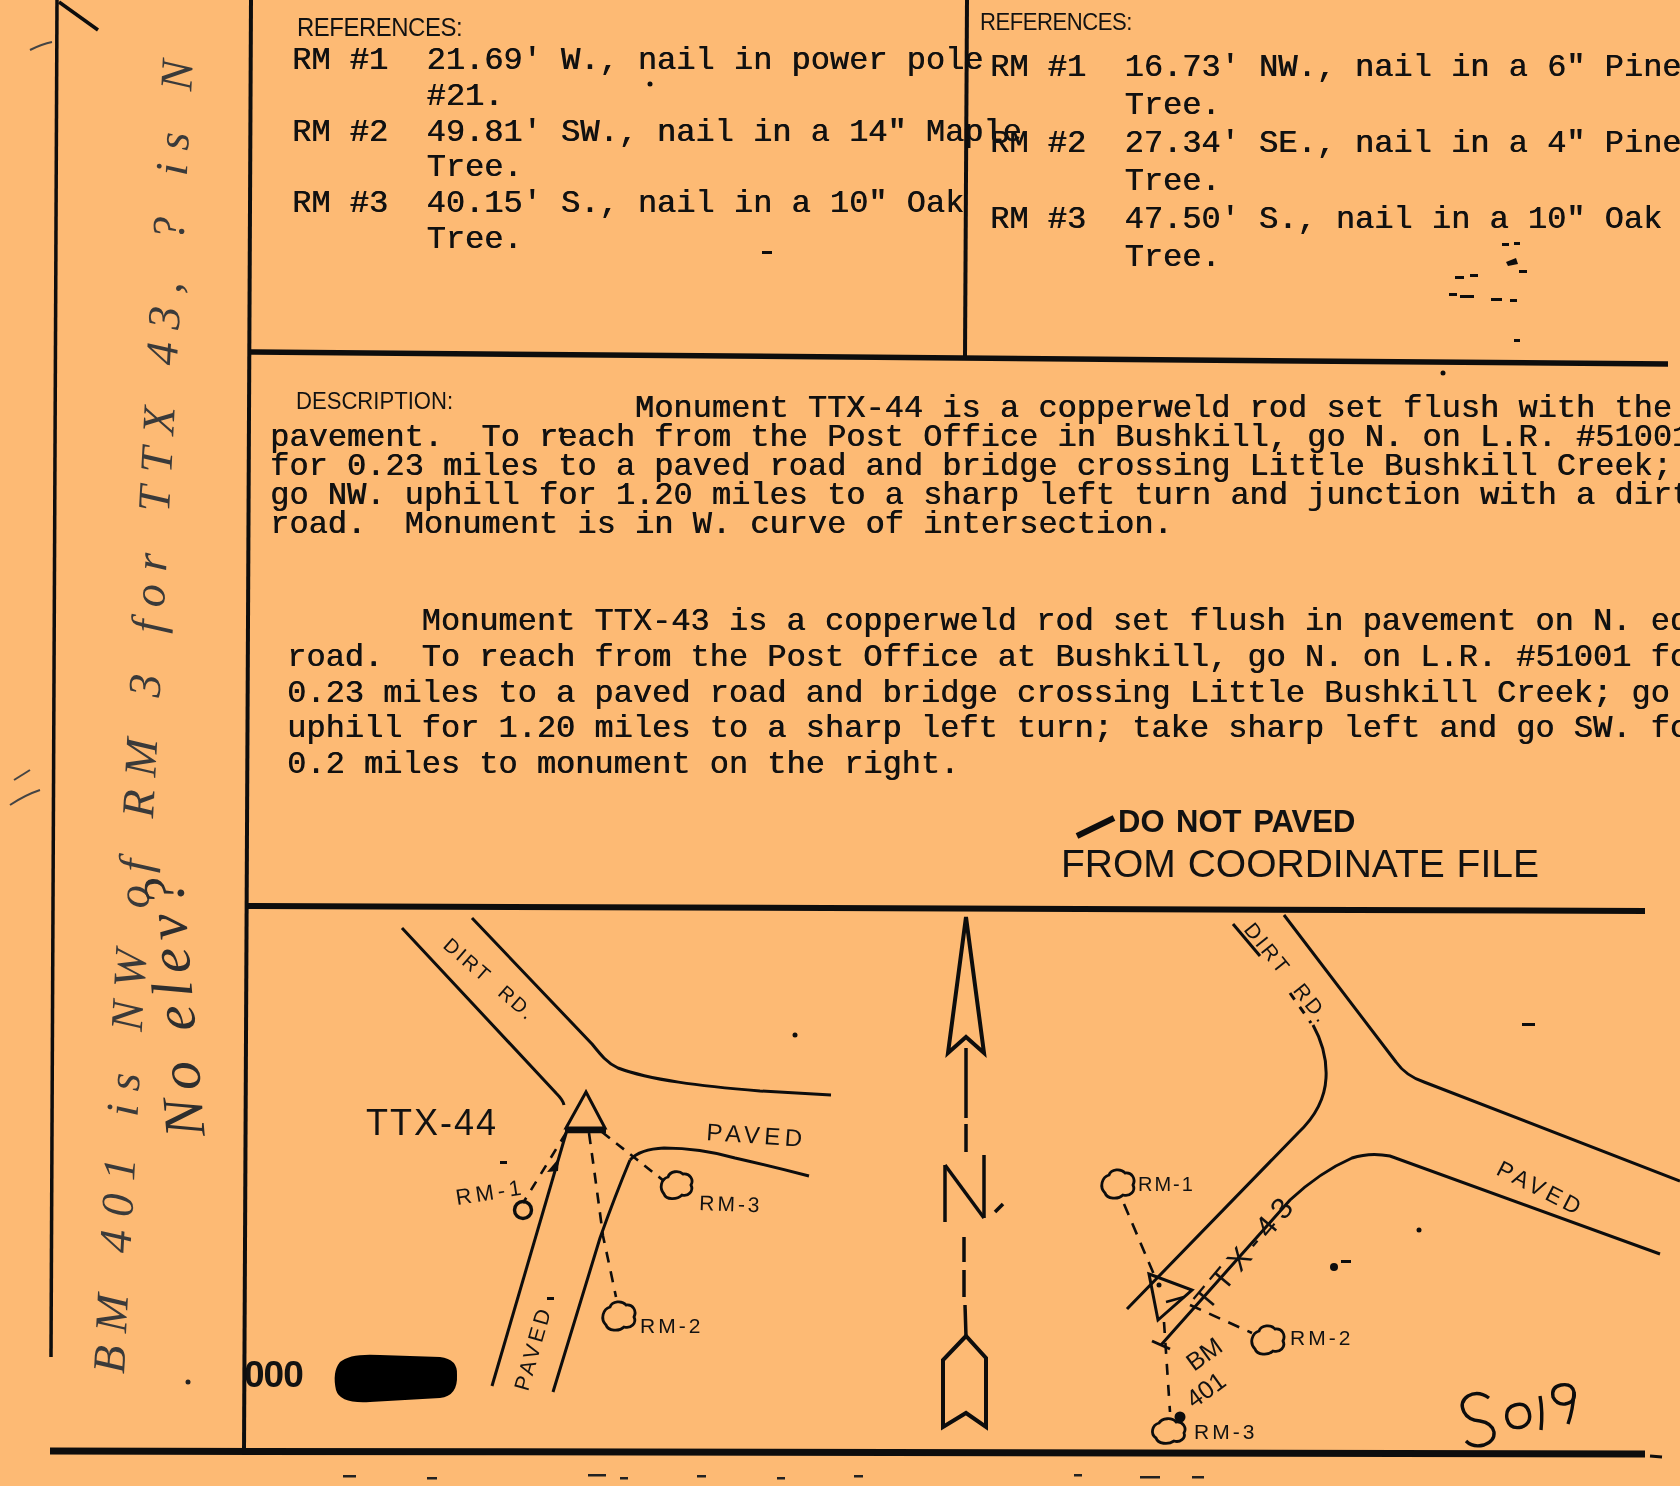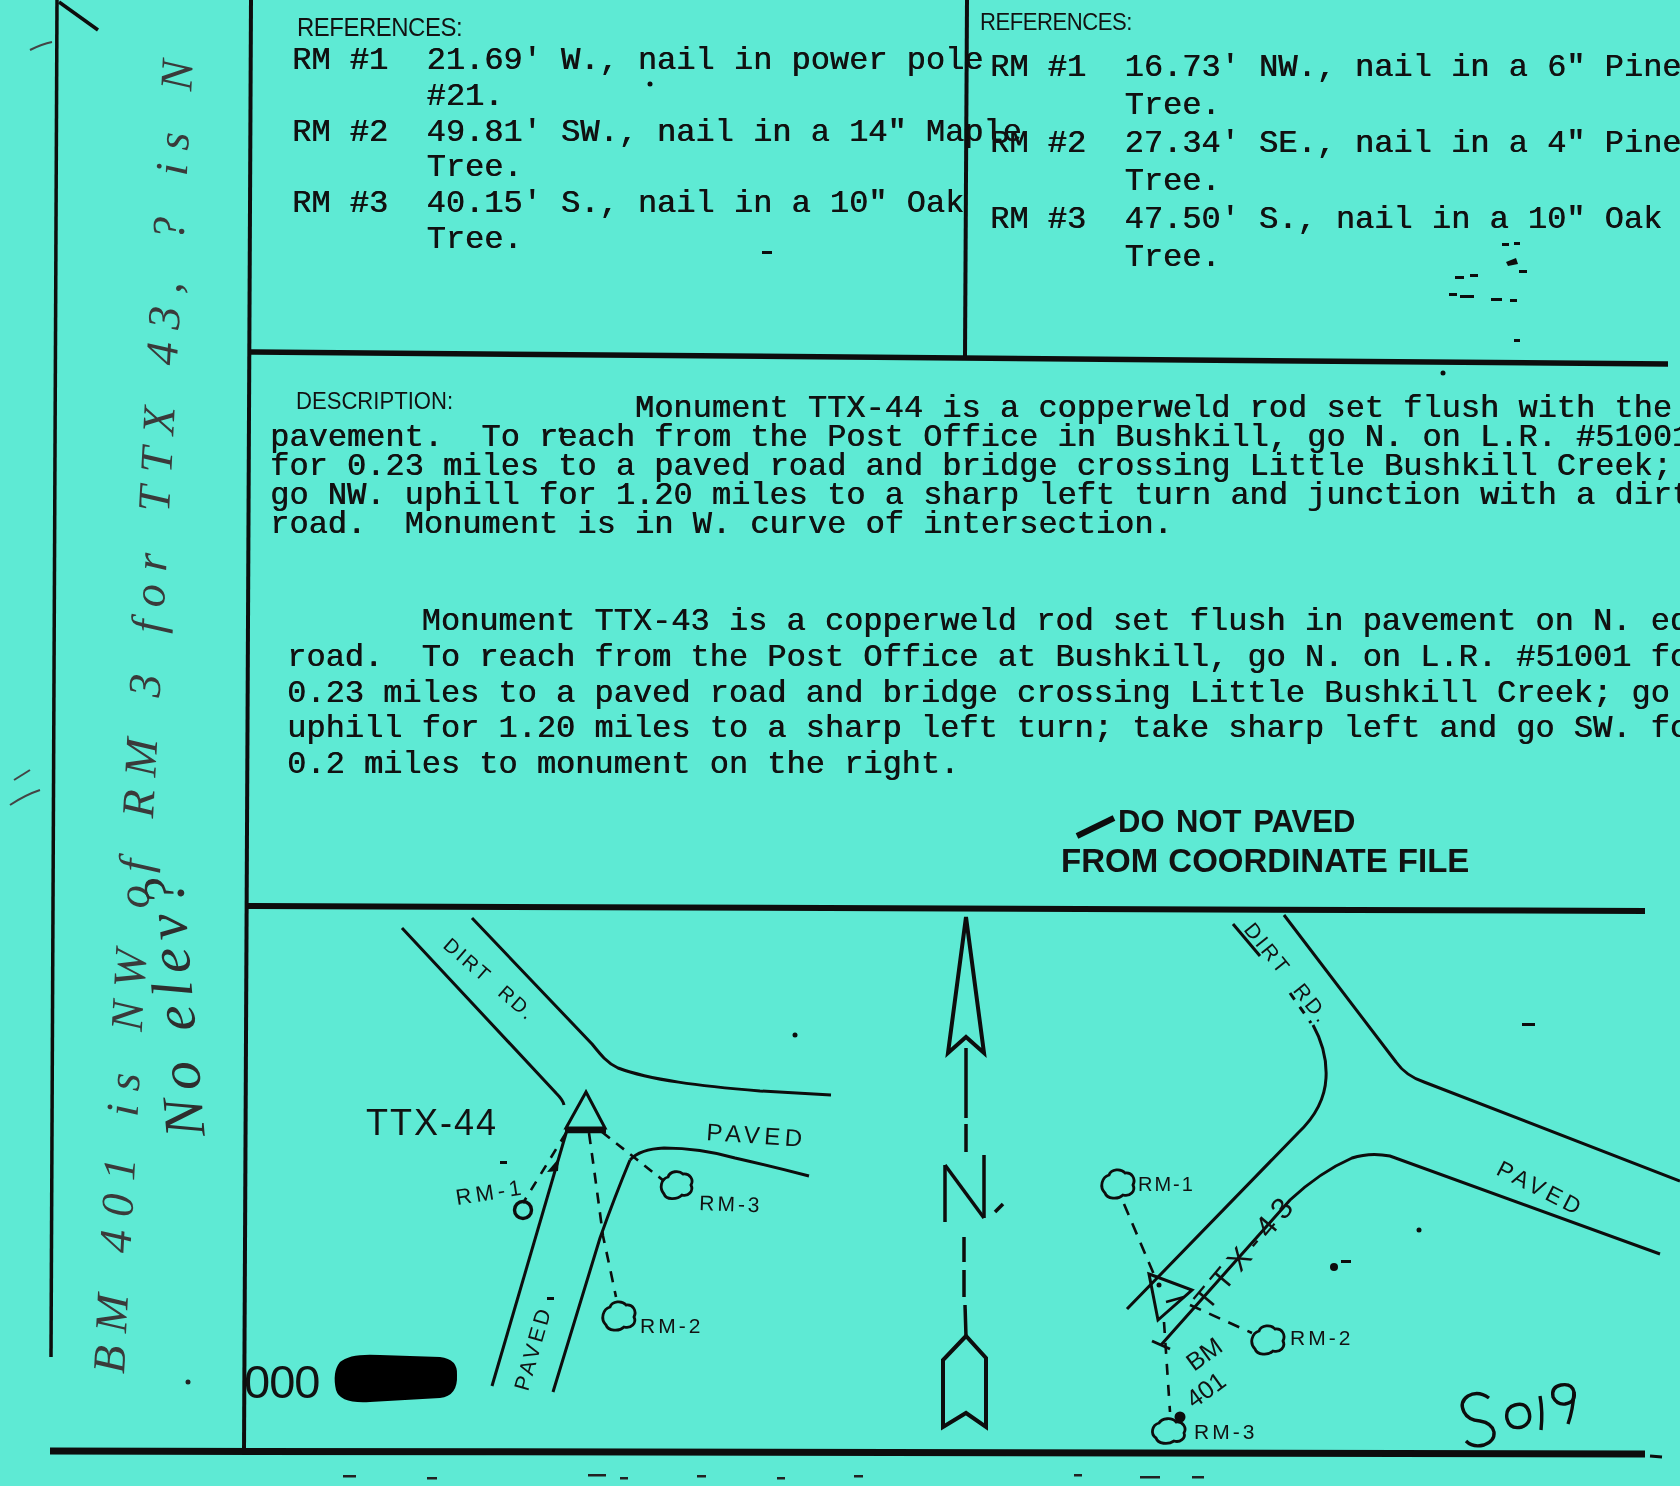--- a/index.html
+++ b/index.html
@@ -1,16 +1,16 @@
 <!DOCTYPE html>
 <html><head>
 <meta charset="utf-8">
 <style>
 html,body{margin:0;padding:0;background:#fff}
-#page{position:relative;width:1680px;height:1486px;background:#5eead4;overflow:hidden;color:#0d0d0d}
+#page{position:relative;width:1680px;height:1486px;background:#fdba74;overflow:hidden;color:#0d0d0d}
 .mono{position:absolute;font-family:"Liberation Mono",monospace;font-size:32px;white-space:pre;color:#111;text-shadow:0.6px 0 #111}
 .sans{position:absolute;font-family:"Liberation Sans",sans-serif;color:#121212}
 .hw{position:absolute;font-family:"Liberation Serif",serif;font-style:italic;color:#1a1a1a;white-space:pre}
 svg{position:absolute;left:0;top:0}
 </style>
 </head>
 <body>
 <div id="page">
 
 <div class="sans" style="left:297px;top:12px;font-size:26px;letter-spacing:-0.5px;transform:scaleX(.92);transform-origin:0 0">REFERENCES:</div>
@@ -40,23 +40,23 @@
 road.  Monument is in W. curve of intersection.</div>
 
 <div class="mono" style="left:287px;top:604px;line-height:35.8px">       Monument TTX-43 is a copperweld rod set flush in pavement on N. edge of
 road.  To reach from the Post Office at Bushkill, go N. on L.R. #51001 for
 0.23 miles to a paved road and bridge crossing Little Bushkill Creek; go NW.
 uphill for 1.20 miles to a sharp left turn; take sharp left and go SW. for
 0.2 miles to monument on the right.</div>
 
 <div class="sans" style="left:1118px;top:804px;font-size:31px;font-weight:bold;letter-spacing:0px;word-spacing:3px">DO NOT PAVED</div>
 
-<div class="sans" style="left:1061px;top:842px;font-size:33px;font-weight:bold;letter-spacing:0px;word-spacing:1px">FROM COORDINATE FILE</div>
-
-<div class="sans" style="left:244px;top:1354px;font-size:47px;font-weight:normal;letter-spacing:-1px">000</div>
+<div class="sans" style="left:1061px;top:842px;font-size:39px;font-weight:normal;letter-spacing:0px;word-spacing:1px">FROM COORDINATE FILE</div>
+
+<div class="sans" style="left:244px;top:1354px;font-size:37px;font-weight:bold;letter-spacing:-1px">000</div>
 
 <div class="hw" style="left:82px;top:1372px;font-size:46px;transform:rotate(-87deg);transform-origin:0 0;letter-spacing:13px;word-spacing:4px;color:#3a3a3a">BM 401 is NW of RM 3 for TTX 43, ? is N</div>
 
 <div class="hw" style="left:152px;top:1140px;font-size:58px;transform:rotate(-95deg);transform-origin:0 0;letter-spacing:8px;color:#2e2e2e">No elev?</div>
 
 <svg width="1680" height="1486" viewBox="0 0 1680 1486" fill="none" stroke="#0d0d0d">
 
 <g stroke-width="3.5">
         <path d="M57,0 L51,1357"></path>
         <path d="M59,2 L98,30"></path>

